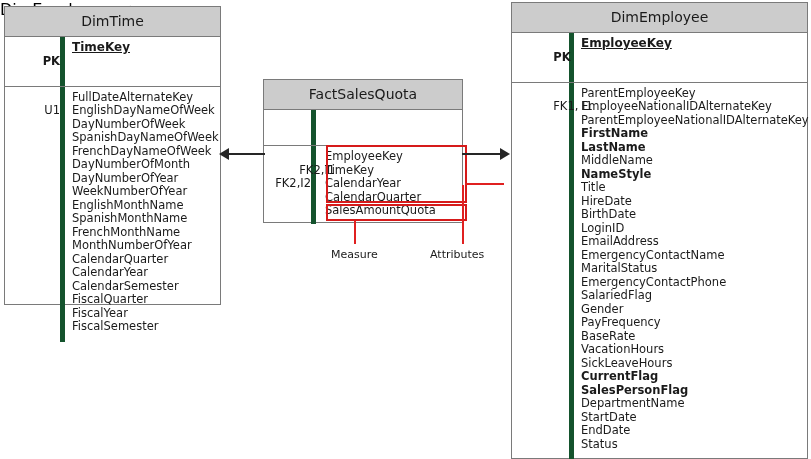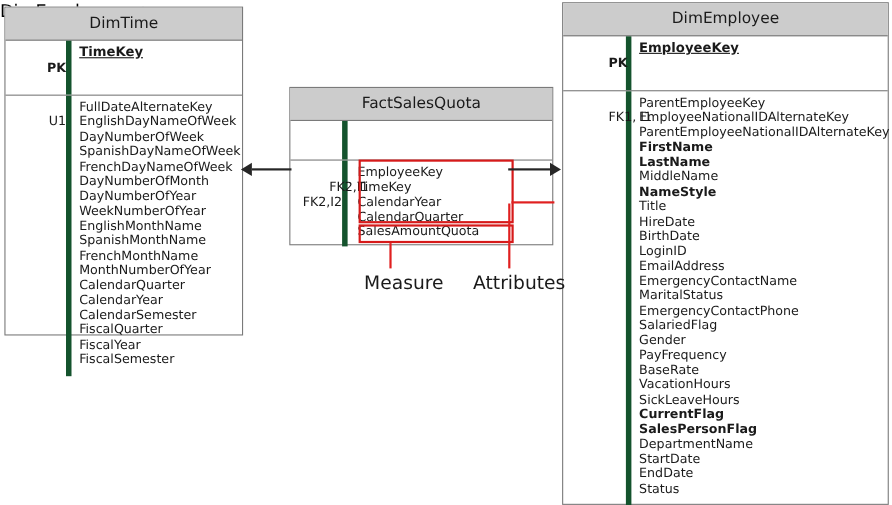--- a/index.html
+++ b/index.html
@@ -81,21 +81,21 @@
   
   .hl-box{
     position:absolute;
     border:2px solid #d61a1a;
     box-sizing:border-box;
     pointer-events:none;
   }
   .leader{position:absolute;background:#e02020;}
   .ann-label{
     position:absolute;
-    font-size:17px;
+    font-size:11px;
     color:#1a1a1a;
     white-space:nowrap;
   }
 </style>
 </head>
 <body>
 
 <div class="canvas">
 
   
@@ -130,21 +130,21 @@
           <div class="attr">CalendarYear</div>
           <div class="attr">CalendarSemester</div>
           <div class="attr">FiscalQuarter</div>
           <div class="attr">FiscalYear</div>
           <div class="attr">FiscalSemester</div>
         </div>
     </div>
   </div>
 
   
-  <div class="entity" style="left:263px;top:79px;width:240px;height:144px;">
+  <div class="entity" style="left:263px;top:79px;width:200px;height:144px;">
     <div class="entity-title">FactSalesQuota</div>
     <div class="entity-row row-key">
       <div class="col-left" style="width:52px;height:35px;">
         <span class="pk-label"></span>
       </div>
       <div class="col-right">
         <span class="pk-name"></span>
       </div>
     </div>
     <div class="entity-row">

